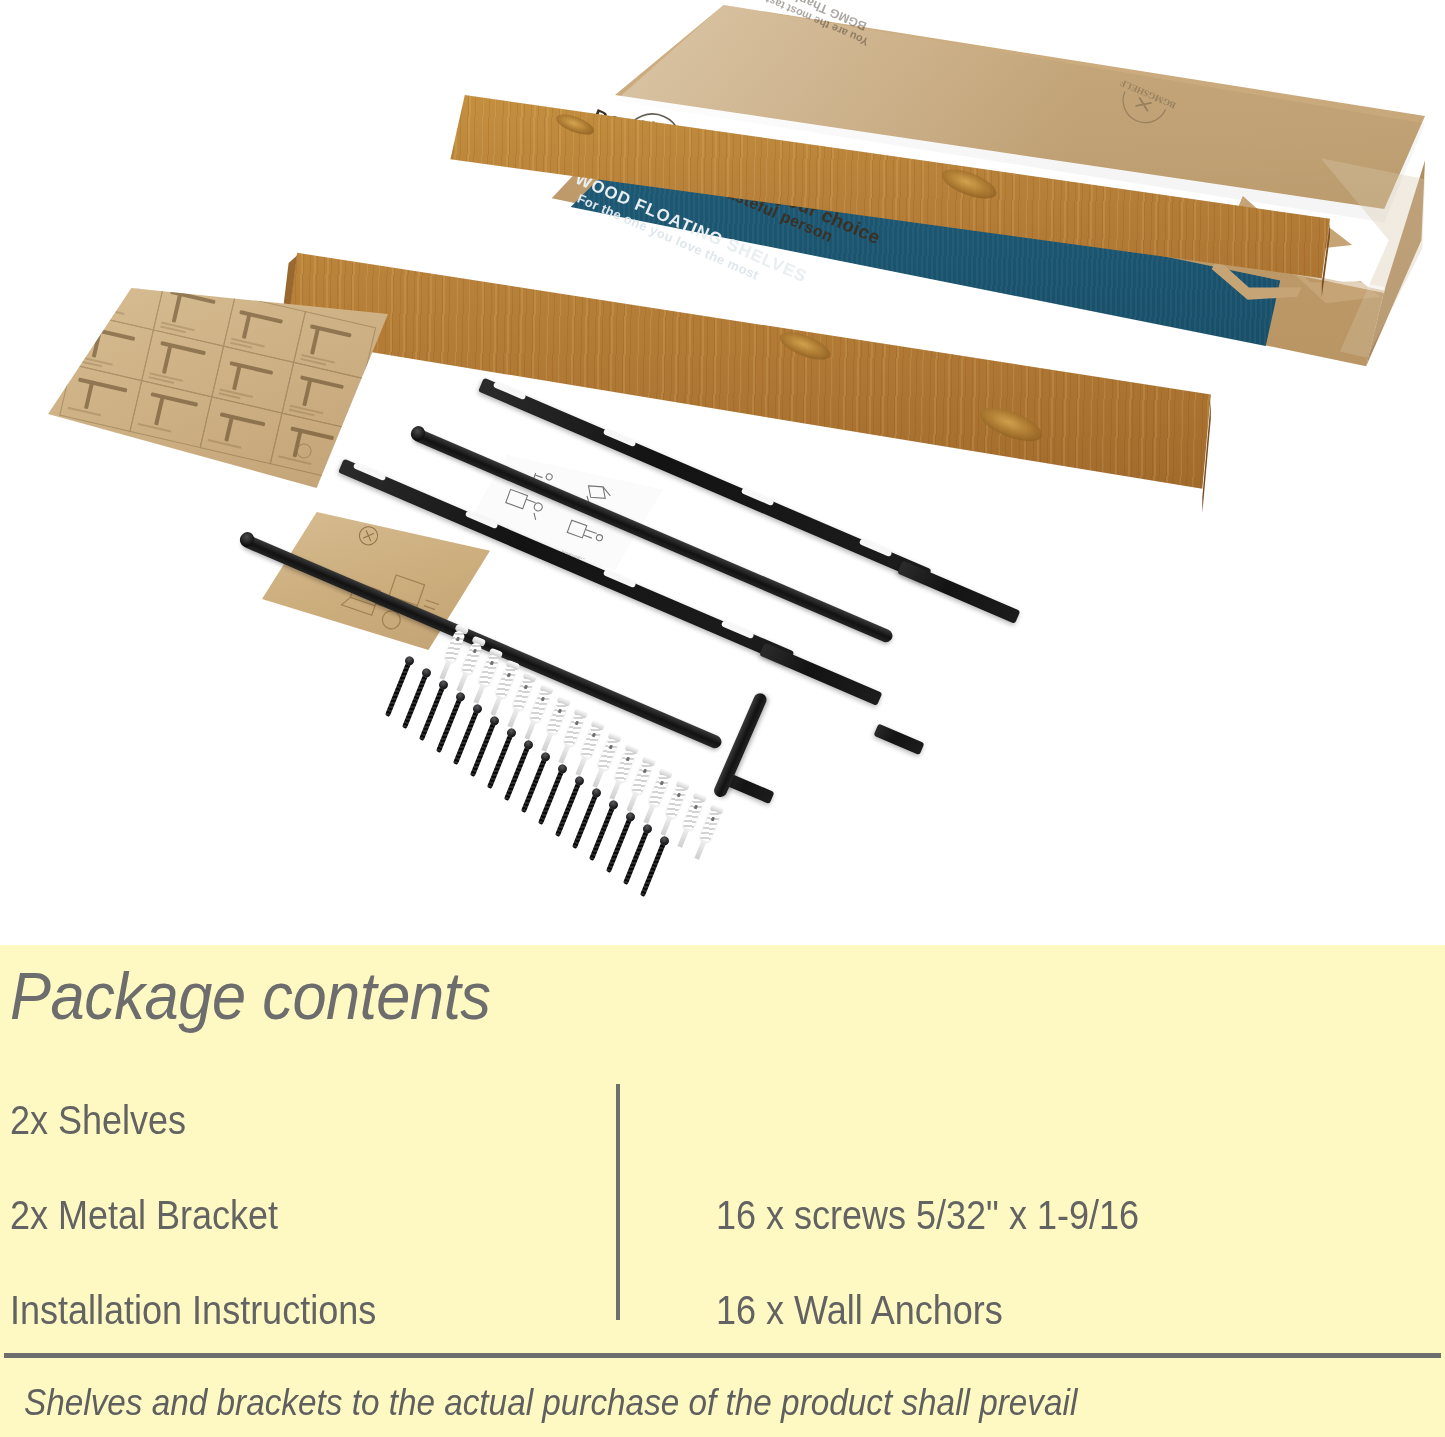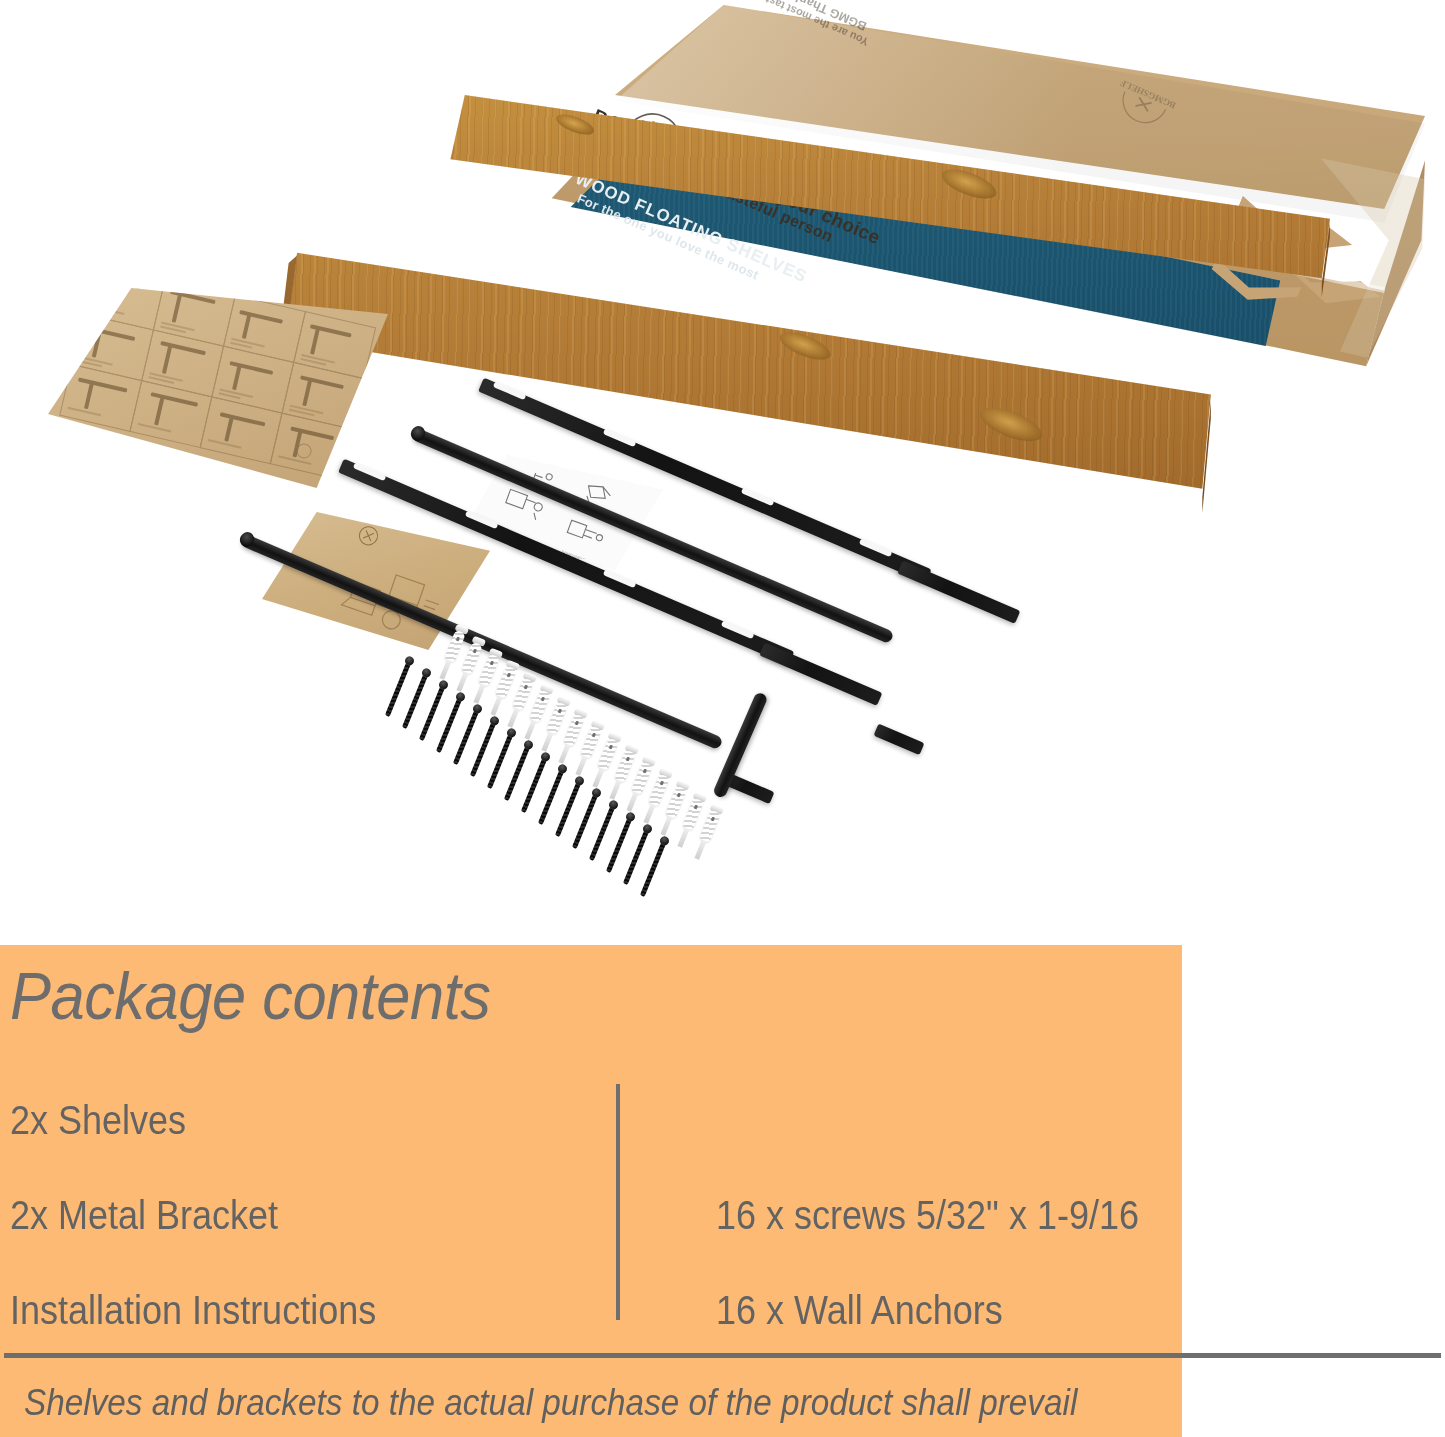--- a/index.html
+++ b/index.html
@@ -142,21 +142,21 @@
   .anchor{position:absolute;}
   .anchor .body{position:absolute;width:11px;border-radius:5px;
      background:repeating-linear-gradient(163deg,#ffffff 0 3px,#d3d3d3 3px 5px);
      box-shadow:0 1px 2px rgba(0,0,0,.17);}
   .anchor .tip{position:absolute;width:5px;background:linear-gradient(180deg,#efefef,#cfcfcf);}
   .anchor .collar{position:absolute;width:13px;height:7px;border-radius:3px;
      background:linear-gradient(180deg,#ffffff,#c9c9c9);}
   .anchor .slotmark{position:absolute;width:3px;height:4px;background:#6f6f6f;border-radius:1px;}
 
   
-  #textblk{position:absolute;left:0;top:945px;width:1182px;height:492px;background:#fdba74;text-align:center;}
+  #textblk{position:absolute;left:0;top:945px;width:1445px;height:492px;background:#fef9c3;text-align:center;}
   .h1{position:absolute;left:10px;top:18px;font-size:66px;line-height:1;
       font-family:"Liberation Sans",sans-serif;font-style:italic;font-weight:normal;
       color:#6d6d6d;letter-spacing:-0.5px;transform:scaleX(.93);transform-origin:left center;}
   .li{position:absolute;font-size:40px;line-height:1;color:#636363;
       font-family:"Liberation Sans",sans-serif;font-weight:normal;white-space:nowrap;
       transform:scaleX(.90);transform-origin:left center;}
   .lcol{left:10px;}
   .rcol{left:716px;}
   .r1{top:155px;} .r2{top:250px;} .r3{top:345px;}
   .vdiv{position:absolute;left:616px;top:139px;width:4px;height:236px;background:#6f6f6f;}

